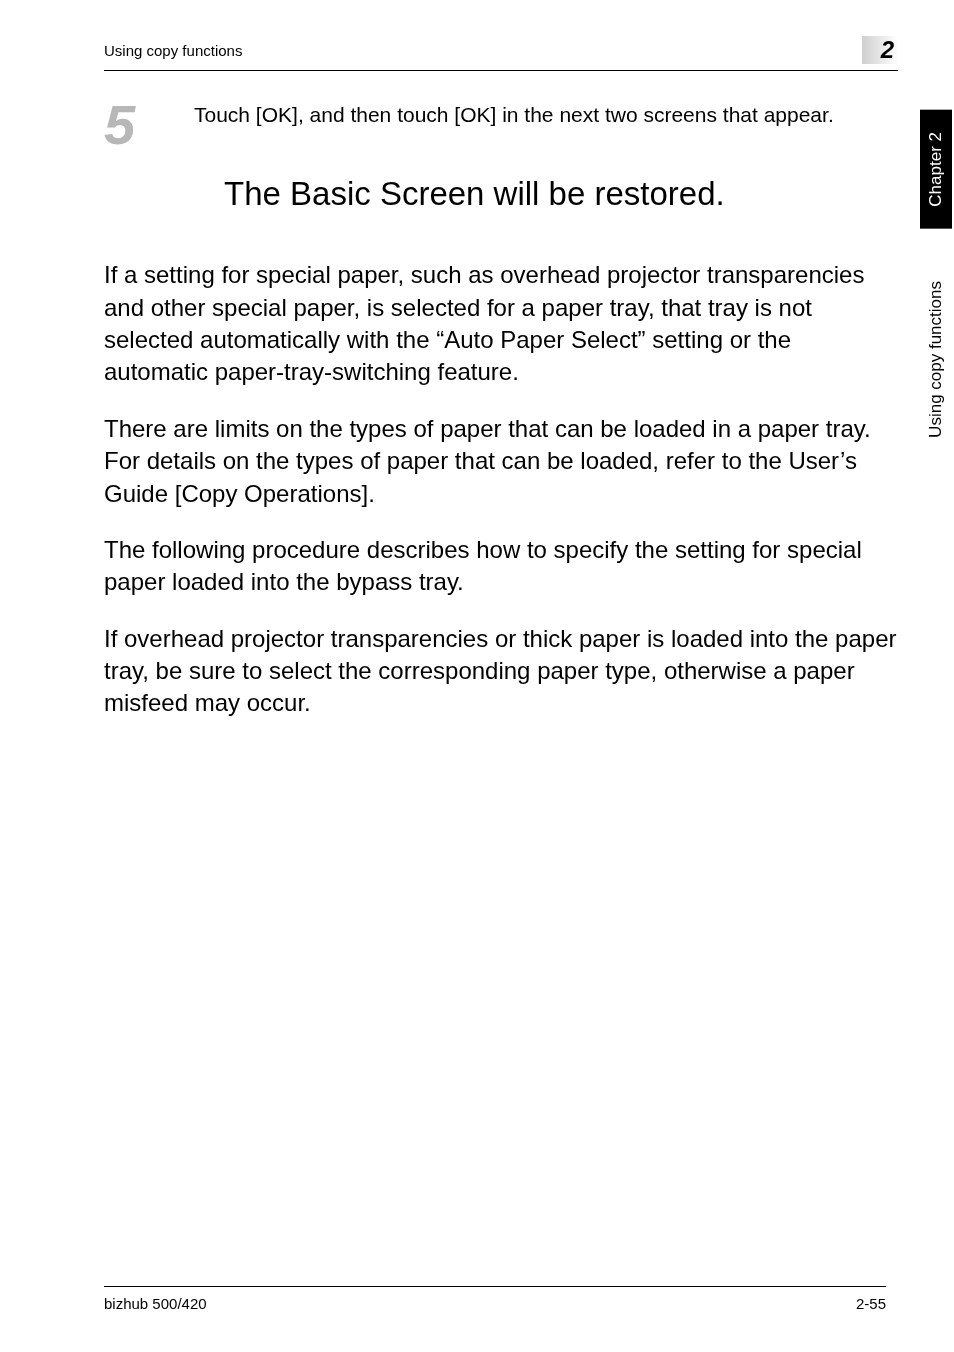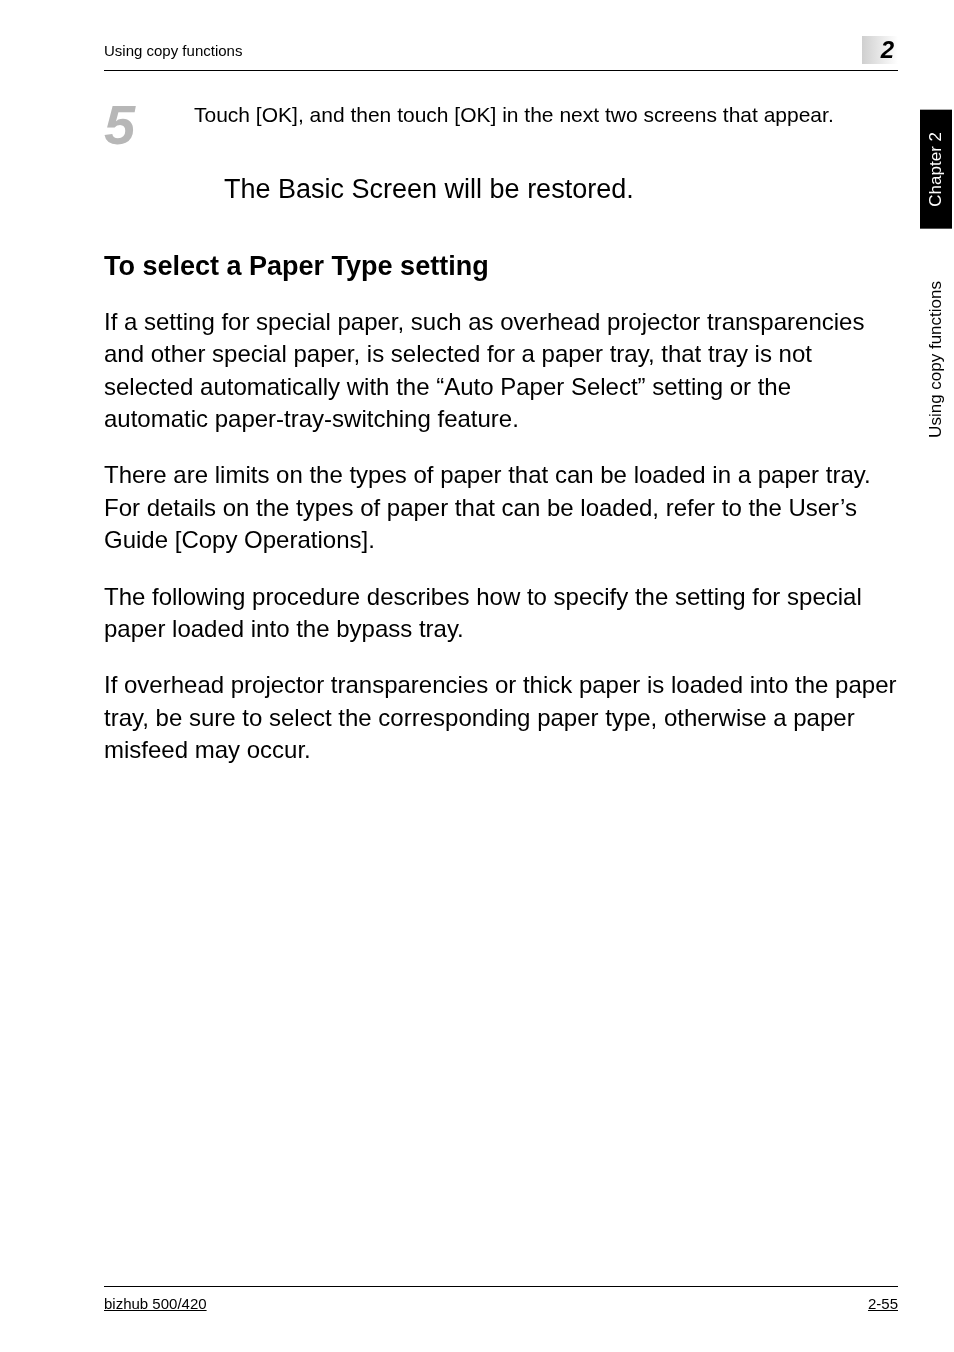--- a/index.html
+++ b/index.html
@@ -66,21 +66,21 @@
       text-align: left;
       flex-shrink: 0;
       margin-top: -4px;
     }
     .step-text {
       font-size: 21px;
       line-height: 1.35;
       flex: 1;
     }
     .step-follow {
-      font-size: 27px;
+      font-size: 33px;
       line-height: 1.4;
       margin-left: 120px;
       margin-bottom: 42px;
     }
     .section-heading {
       font-size: 27px;
       font-weight: bold;
       margin-bottom: 24px;
     }
     .body-para {
@@ -106,23 +106,22 @@
     .tab-white {
       writing-mode: vertical-rl;
       transform: rotate(180deg);
       font-size: 17px;
       padding: 52px 6px;
       text-align: center;
     }
     .footer {
       position: absolute;
       left: 104px;
-      right: 56px;
+      right: 68px;
       bottom: 40px;
-      text-decoration: underline;
     }
     .footer-rule {
       height: 1px;
       background: #000;
       margin-bottom: 8px;
     }
     .footer-row {
       display: flex;
       justify-content: space-between;
       font-size: 15px;
@@ -140,21 +139,20 @@
   <div class="header-rule"></div>
 
   <div class="content">
 
     <div class="step-block">
       <div class="step-number">5</div>
       <div class="step-text">Touch [OK], and then touch [OK] in the next two screens that appear.</div>
     </div>
     <div class="step-follow">The Basic Screen will be restored.</div>
 
-    <div class="section-heading">To select a Paper Type setting</div>
 
     <div class="body-para">If a setting for special paper, such as overhead projector transparencies and other special paper, is selected for a paper tray, that tray is not selected automatically with the “Auto Paper Select” setting or the automatic paper-tray-switching feature.</div>
     <div class="body-para">There are limits on the types of paper that can be loaded in a paper tray. For details on the types of paper that can be loaded, refer to the User’s Guide [Copy Operations].</div>
     <div class="body-para">The following procedure describes how to specify the setting for special paper loaded into the bypass tray.</div>
     <div class="body-para">If overhead projector transparencies or thick paper is loaded into the paper tray, be sure to select the corresponding paper type, otherwise a paper misfeed may occur.</div>
 
   </div>
 
   <div class="side-tab">
     <div class="tab-black">Chapter 2</div>

